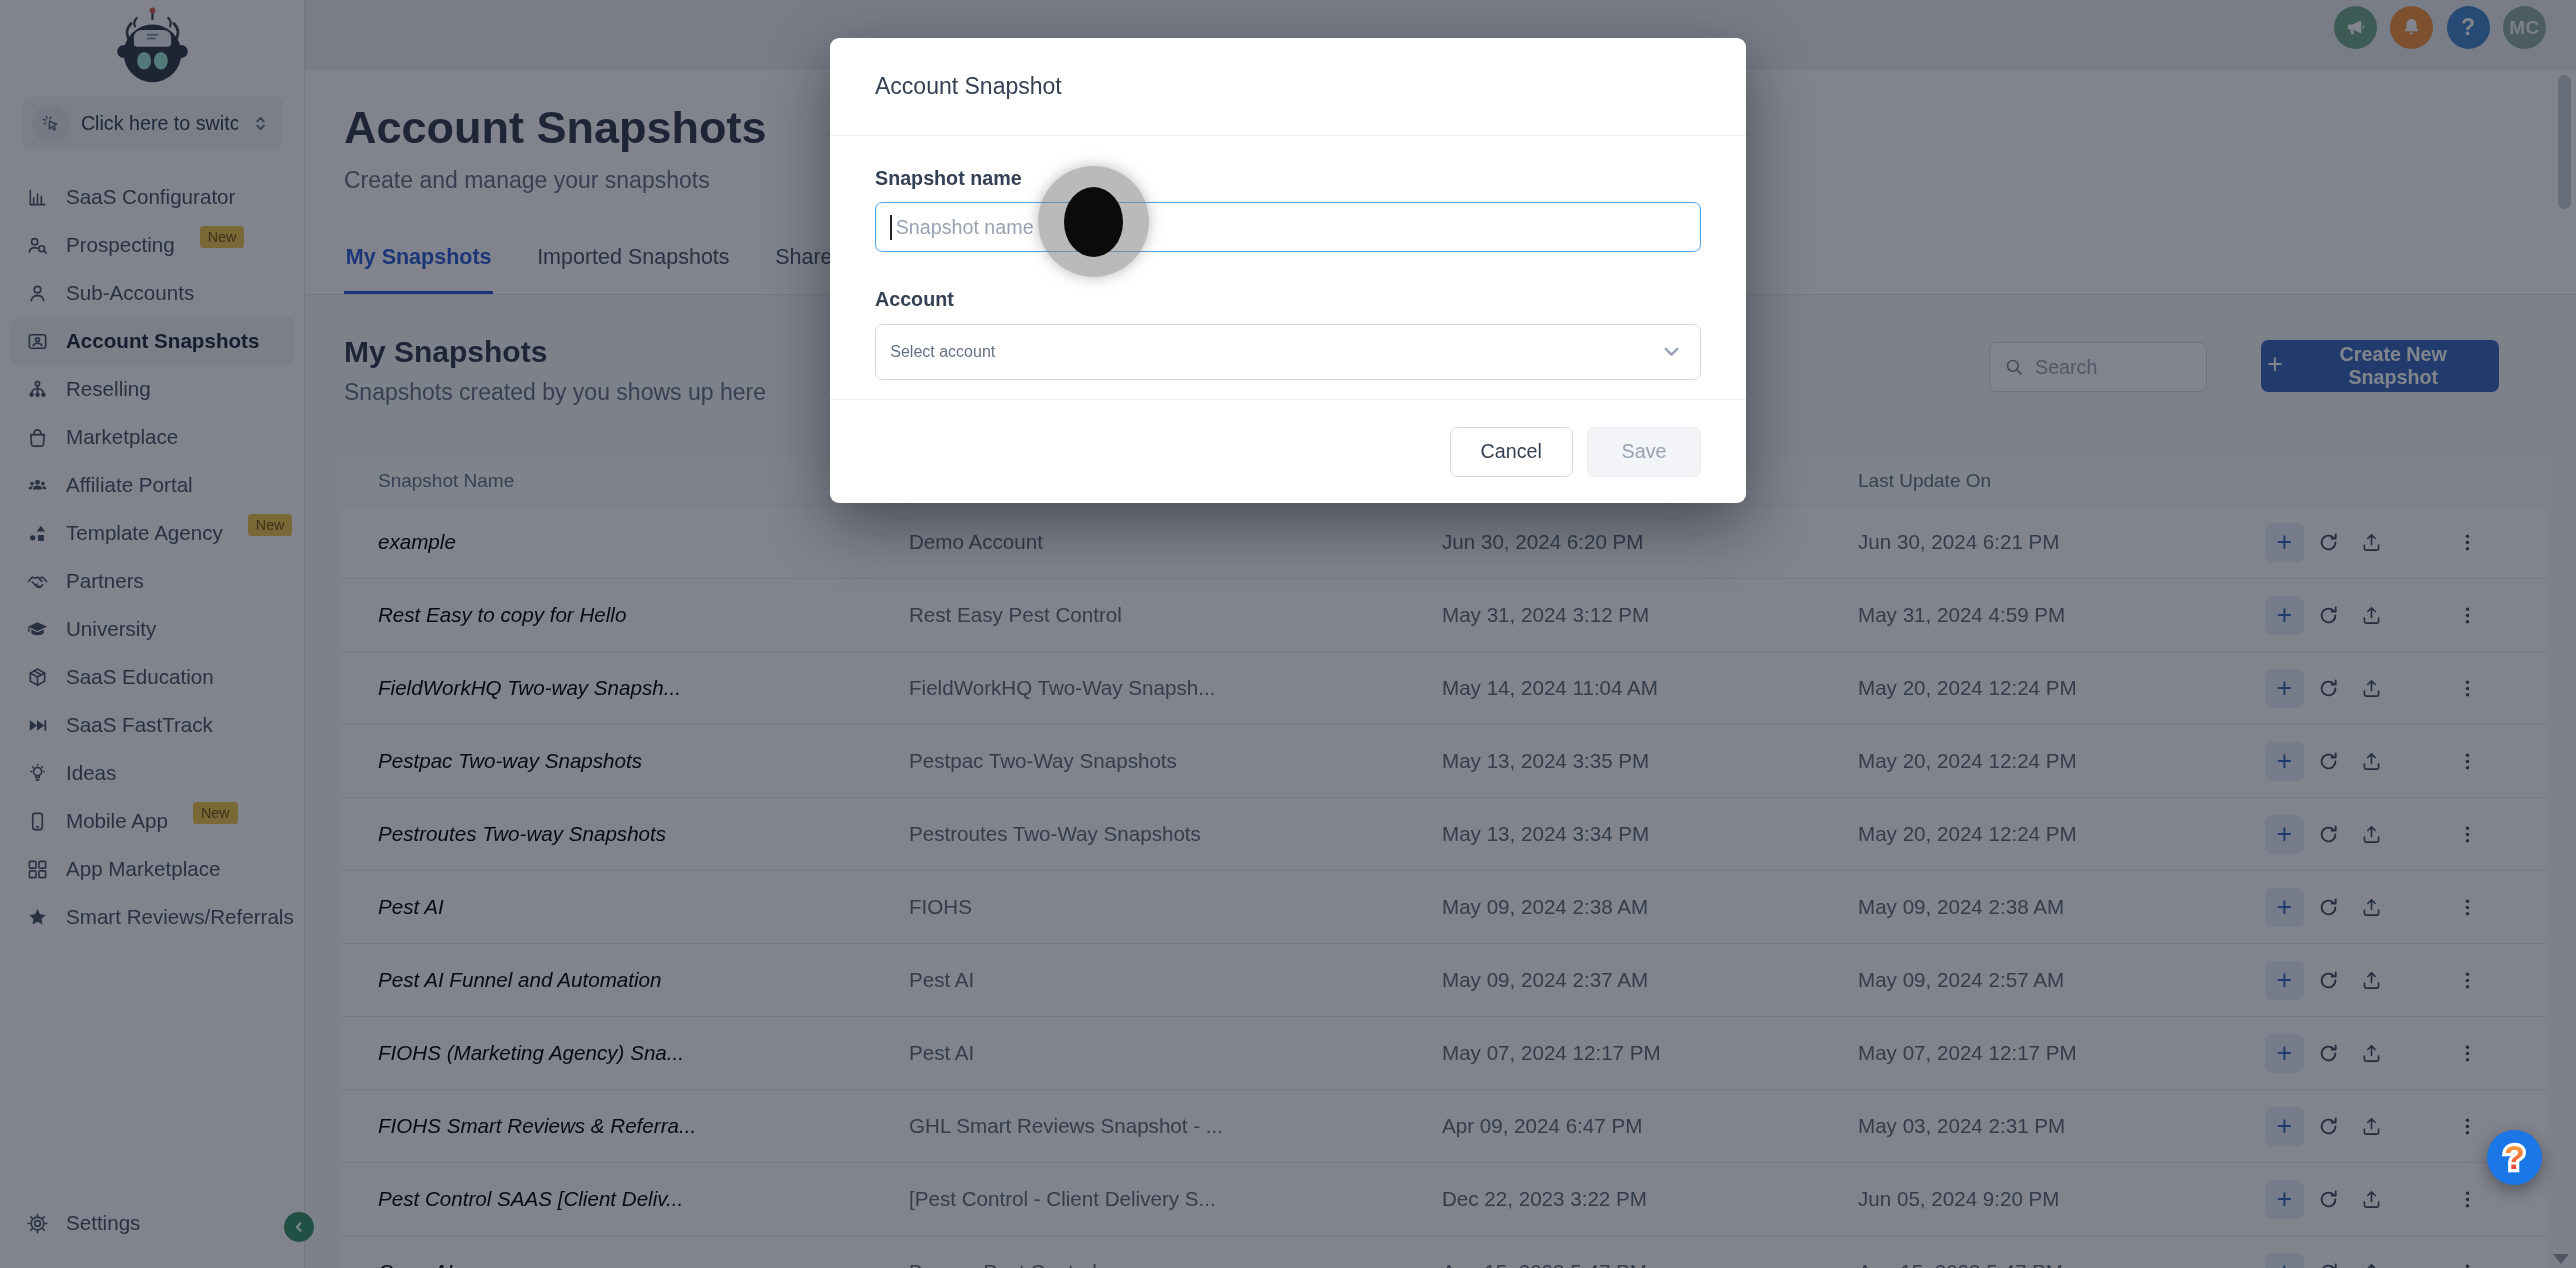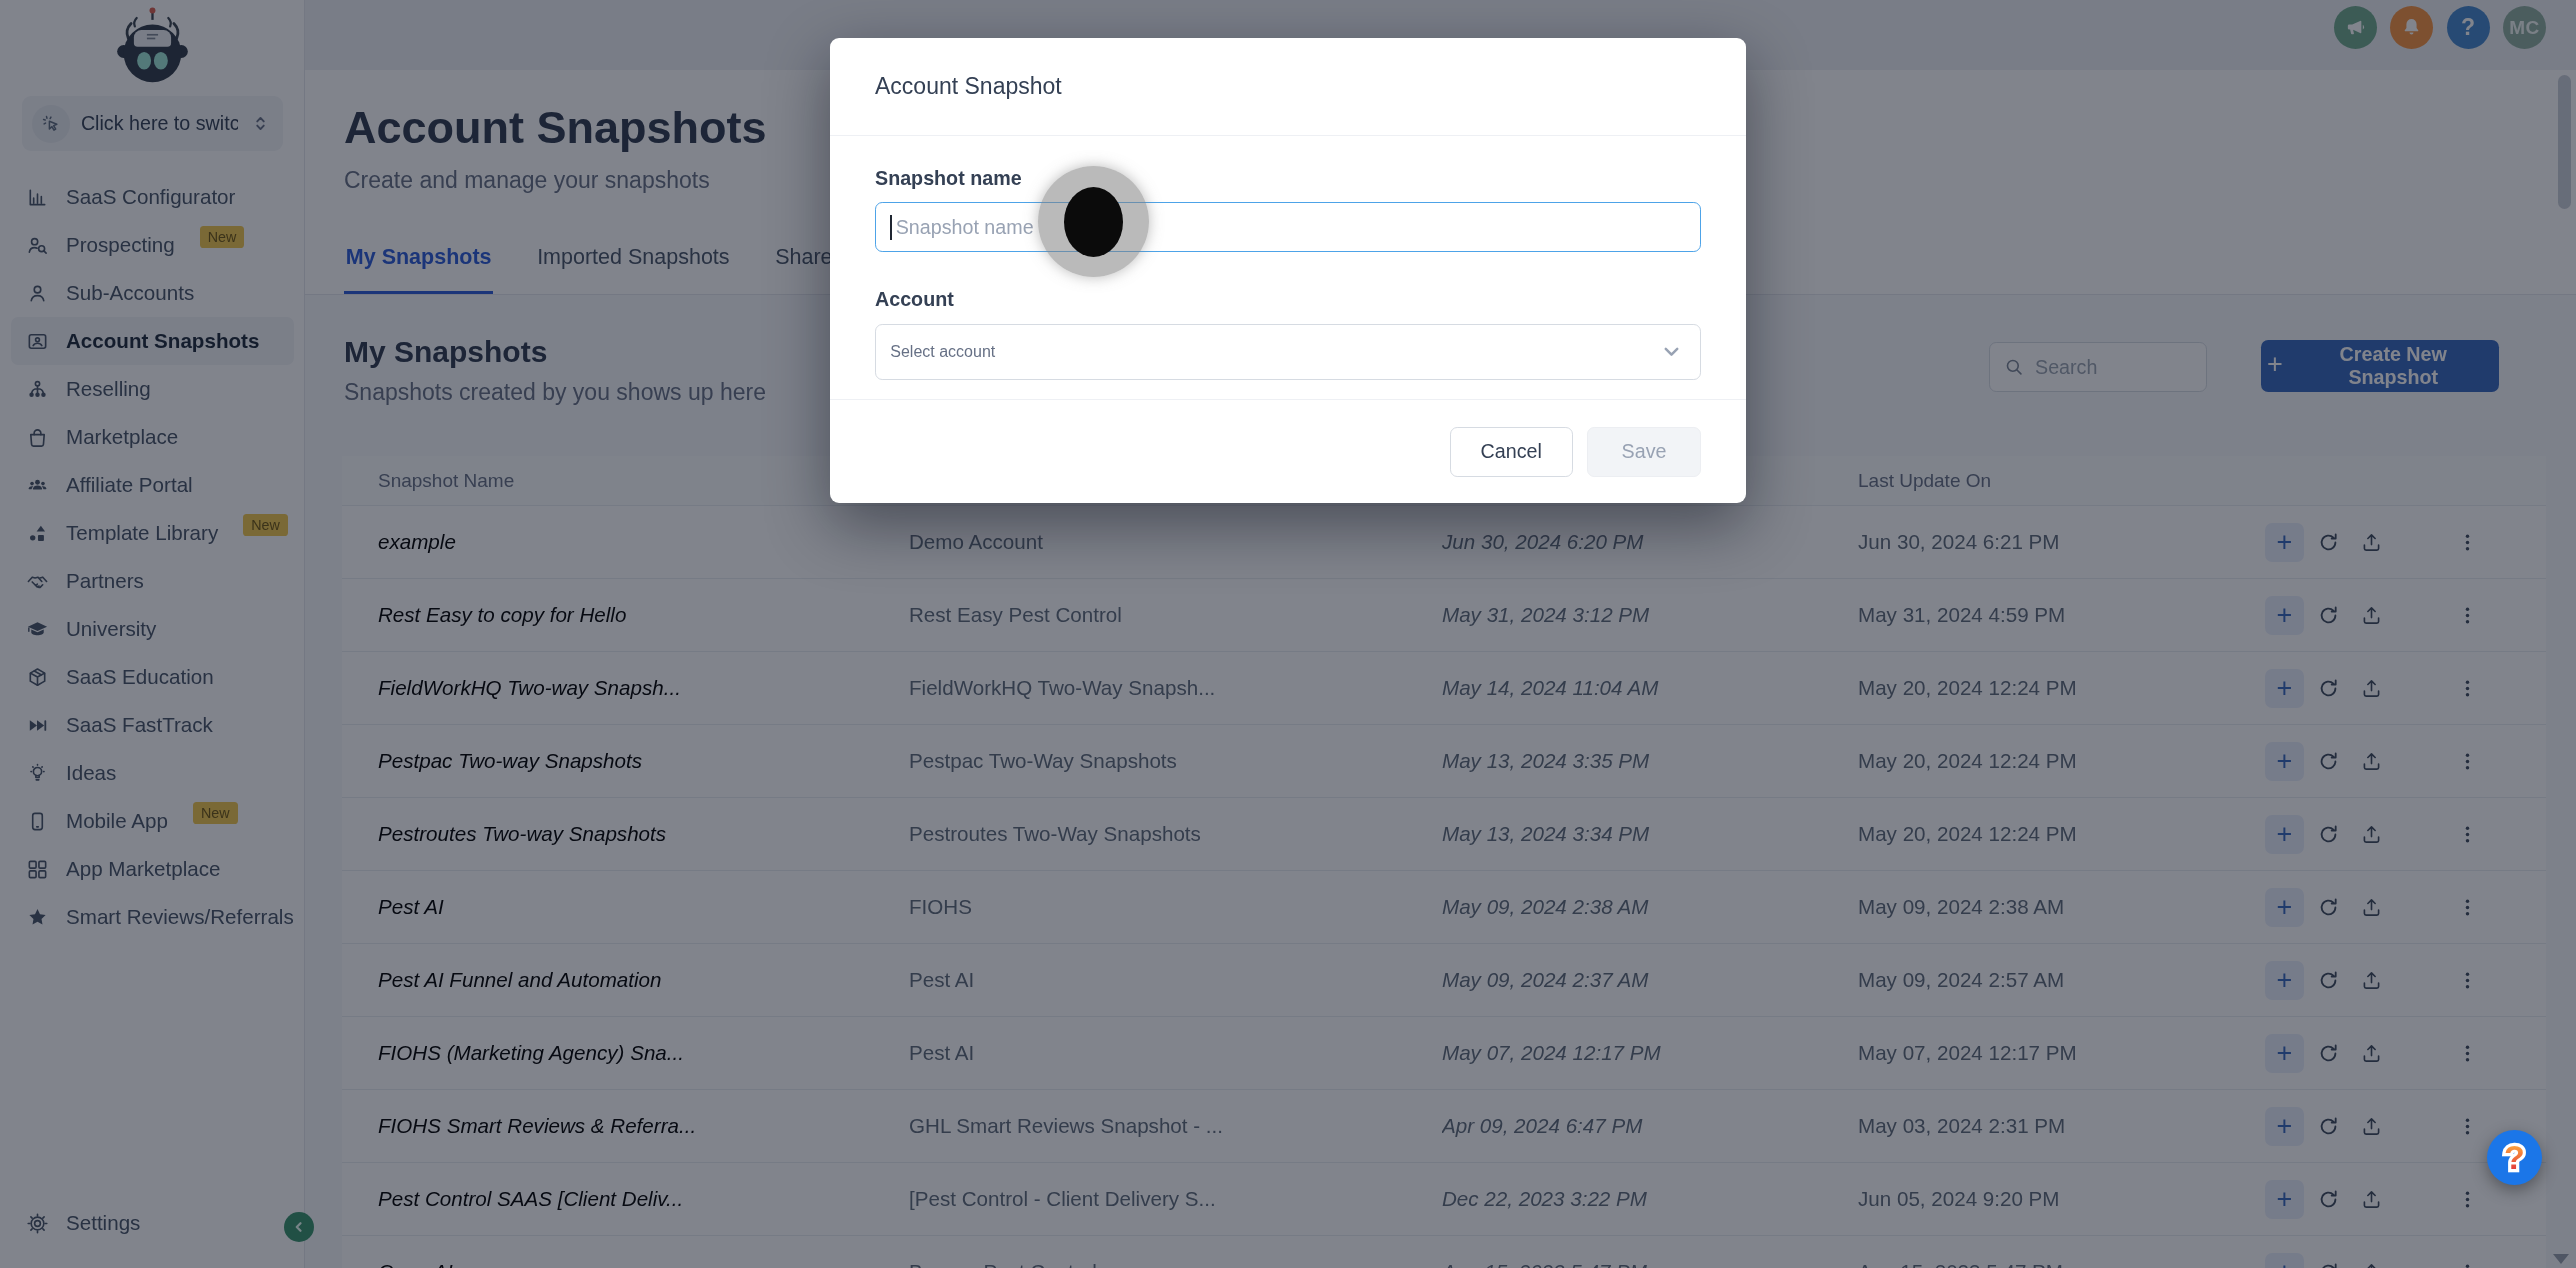--- a/index.html
+++ b/index.html
@@ -66,21 +66,21 @@
               border-radius:7.2px;color:#fff;font-size:19.7px;font-weight:600;display:flex;align-items:center;
               justify-content:center;gap:10.7px;cursor:pointer;font-family:"Liberation Sans",sans-serif;}
   .create-btn .plus-glyph{font-size:27px;font-weight:400;margin-top:-2.7px;}
 
   
   .table{position:absolute;left:342px;top:456px;right:30px;bottom:0;background:#fff;}
   .t-head{display:flex;align-items:center;height:49px;padding-left:36px;background:#fbfcfd;
           border-bottom:0.9px solid #e9edf1;font-size:19px;color:#667085;}
   .t-row{display:flex;align-items:center;height:72px;padding-left:36px;border-bottom:0.9px solid #e9edf1;
          font-size:20.6px;background:#fff;}
-  .c0{width:531px;}.c1{width:533px;}.c2{width:416px;font-style:italic;}.c3{width:407px;}
+  .c0{width:531px;}.c1{width:533px;}.c2{width:416px;}.c3{width:407px;}
   .t-cell{white-space:nowrap;overflow:hidden;}
   .cell-name{color:#000000;font-style:italic;}
   .cell-account,.cell-created,.cell-updated{color:#5f6b7a;}
   .t-actions{flex:1;display:flex;align-items:center;gap:4.5px;}
   .act{width:39px;height:39px;border:none;background:transparent;border-radius:7.2px;display:flex;
        align-items:center;justify-content:center;cursor:pointer;color:#3d4a5c;padding:0;}
   .act svg{width:23px;height:23px;}
   .act.plus{background:#e9eefb;color:#3667bd;font-size:27px;font-weight:400;line-height:1;}
   .act.kebab{margin-left:52px;color:#3d4a5c;}
 
@@ -248,21 +248,21 @@
           <span class="s-label">Affiliate Portal</span>
         </div>
         <div class="side-item">
           <span class="s-ic">
             <svg viewBox="0 0 24 24" fill="currentColor">
               <path d="M15.5 3.8l4.4 6.2h-8.8z"></path>
               <circle cx="7" cy="16.5" r="2.8"></circle>
               <rect x="12.5" y="13.5" width="6.2" height="6.2" rx="1"></rect>
             </svg>
           </span>
-          <span class="s-label">Template Library</span>
+          <span class="s-label">Template Agency</span>
           <span class="badge">New</span>
         </div>
         <div class="side-item">
           <span class="s-ic">
             <svg viewBox="0 0 24 24" fill="none" stroke="currentColor" stroke-width="1.7" stroke-linecap="round" stroke-linejoin="round">
               <path d="M2.5 12l4-4.5 3 .9 3-.9 4 4.5"></path>
               <path d="M21.5 12l-4-4.5-3 .9"></path>
               <path d="M6.5 12.5l2.9 2.9c.5.5 1.3.5 1.8 0l.6-.6"></path>
               <path d="M9.9 15.9l1.4 1.4c.5.5 1.3.5 1.8 0l.5-.5"></path>
               <path d="M12.4 17.1l.8.8c.5.5 1.3.5 1.8 0l2.4-2.5"></path>

